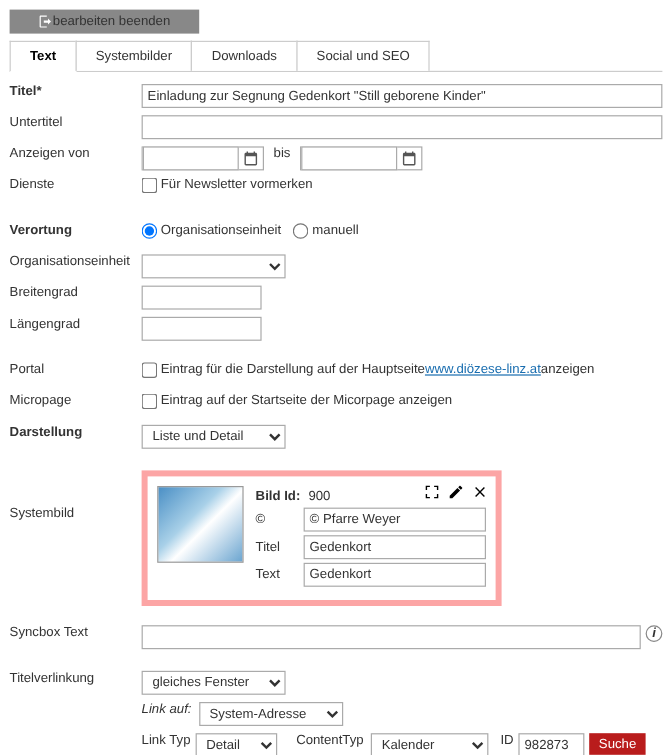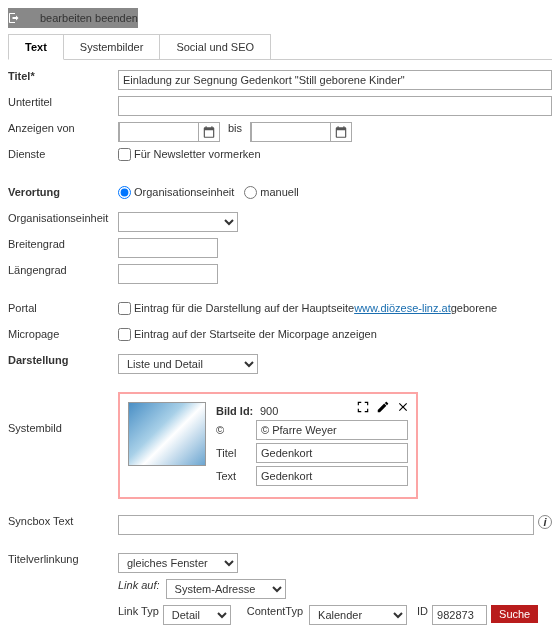--- a/index.html
+++ b/index.html
@@ -1,34 +1,34 @@
 <!DOCTYPE html>
 <html><head>
 <meta charset="utf-8">
 <style>
 *{box-sizing:border-box;margin:0;padding:0;font-family:Arial,Helvetica,sans-serif;font-size:11px;color:#333}
 body{background:#fff;padding:8px;width:560px}
-.exit-btn{background:#888;color:#fff;padding:4px 0;border:none;display:inline-flex;align-items:center;gap:20px;cursor:pointer;margin-bottom:6px}
+.exit-btn{background:#888;color:#fff;padding:4px 24px;border:none;display:inline-flex;align-items:center;gap:0;cursor:pointer;margin-bottom:6px}
 .exit-btn svg{fill:#fff}
 .tabs{display:flex;border-bottom:1px solid #ccc;margin-bottom:10px}
 .tab{padding:6px 16px;border:1px solid #ccc;border-bottom:none;background:#fff;cursor:pointer;margin-right:-1px}
 .tab.active{font-weight:bold;color:#000;border-bottom:1px solid #fff;margin-bottom:-1px}
 .form-row{display:flex;align-items:flex-start;margin:4px 0;min-height:22px}
 .form-row label.field-label{width:110px;flex-shrink:0}
 .form-row label.field-label.bold{font-weight:bold}
 .form-row input[type=text],.form-row select{border:1px solid #aaa;height:20px;padding:0 4px;background:#fff}
 .wide-input{flex:1}
 .date-input{width:80px}
 .date-wrap{display:inline-flex;border:1px solid #aaa;height:20px;align-items:center}
 .date-wrap input{border:none;height:18px}
 .date-wrap .cal-icon{width:14px;height:14px;margin:0 3px}
 .radio-row input[type=radio],.cb-row input[type=checkbox]{margin-right:3px;vertical-align:middle}
 .section-gap{height:8px}
 a.link{color:#1a6eb0;text-decoration:underline}
-.img-box{border:2px solid #fca5a5;padding:8px;display:flex;gap:10px;margin-left:110px;position:relative;width:300px}
+.img-box{border:5px solid #fca5a5;padding:8px;display:flex;gap:10px;margin-left:110px;position:relative;width:300px}
 .thumb{width:84px;height:64px;background:linear-gradient(135deg,#4a8fc5 0%,#a8d0e8 40%,#fff 55%,#6ba5d0 100%);border:1px solid #999}
 .img-fields{flex:1}
 .img-fields .frow{display:flex;align-items:center;margin:3px 0}
 .img-fields .frow span{width:40px}
 .img-fields .frow input{flex:1}
 .img-icons{position:absolute;right:6px;top:6px;display:flex;gap:6px}
 .img-icons svg{width:14px;height:14px;cursor:pointer}
 .info-icon{border:1px solid #888;border-radius:50%;width:14px;height:14px;display:inline-flex;align-items:center;justify-content:center;font-weight:bold;font-style:italic;margin-left:4px;cursor:pointer}
 .italic{font-style:italic}
 .small-select{height:20px}
@@ -42,20 +42,21 @@
 <button class="exit-btn">
   <svg width="12" height="12" viewBox="0 0 24 24">
       <path d="M16 17l5-5-5-5v3H9v4h7v3zM14 2H4c-1.1 0-2 .9-2 2v16c0 1.1.9 2 2 2h10v-2H4V4h10V2z"></path>
     </svg>
   <span>bearbeiten beenden</span>
 </button>
 
 <div class="tabs">
   <div class="tab active">Text</div>
   <div class="tab">Systembilder</div>
+  <div class="tab">Downloads</div>
   <div class="tab">Social und SEO</div>
 </div>
 
 <div class="form-row">
   <label class="field-label bold">Titel*</label>
   <input type="text" class="wide-input" value="Einladung zur Segnung Gedenkort &quot;Still geborene Kinder&quot;" style="">
 </div>
 <div class="form-row">
   <label class="field-label">Untertitel</label>
   <input type="text" class="wide-input" style="">
@@ -104,30 +105,30 @@
   <input type="text" style="width: 100px;">
 </div>
 
 <div class="section-gap"></div>
 
 <div class="form-row cb-row">
   <label class="field-label">Portal</label>
   <input type="checkbox" style="">
   <span>Eintrag für die Darstellung auf der Hauptseite </span>
   <a class="link" href="#">www.diözese-linz.at</a>
-  <span> geborene</span>
+  <span> anzeigen</span>
 </div>
 <div class="form-row cb-row">
   <label class="field-label">Micropage</label>
   <input type="checkbox" style="">
   <span>Eintrag auf der Startseite der Micorpage anzeigen</span>
 </div>
 <div class="form-row">
   <label class="field-label bold">Darstellung</label>
-  <select class="small-select" style="width:140px"><option>Liste und Detail</option></select>
+  <select class="small-select" style="width:120px"><option>Liste und Detail</option></select>
 </div>
 
 <div class="section-gap"></div>
 
 <div class="form-row" style="align-items:flex-start">
   <label class="field-label" style="margin-top:30px">Systembild</label>
   <div class="img-box" style="margin-left:0">
     <div class="thumb"></div>
     <div class="img-fields">
       <div class="frow">

